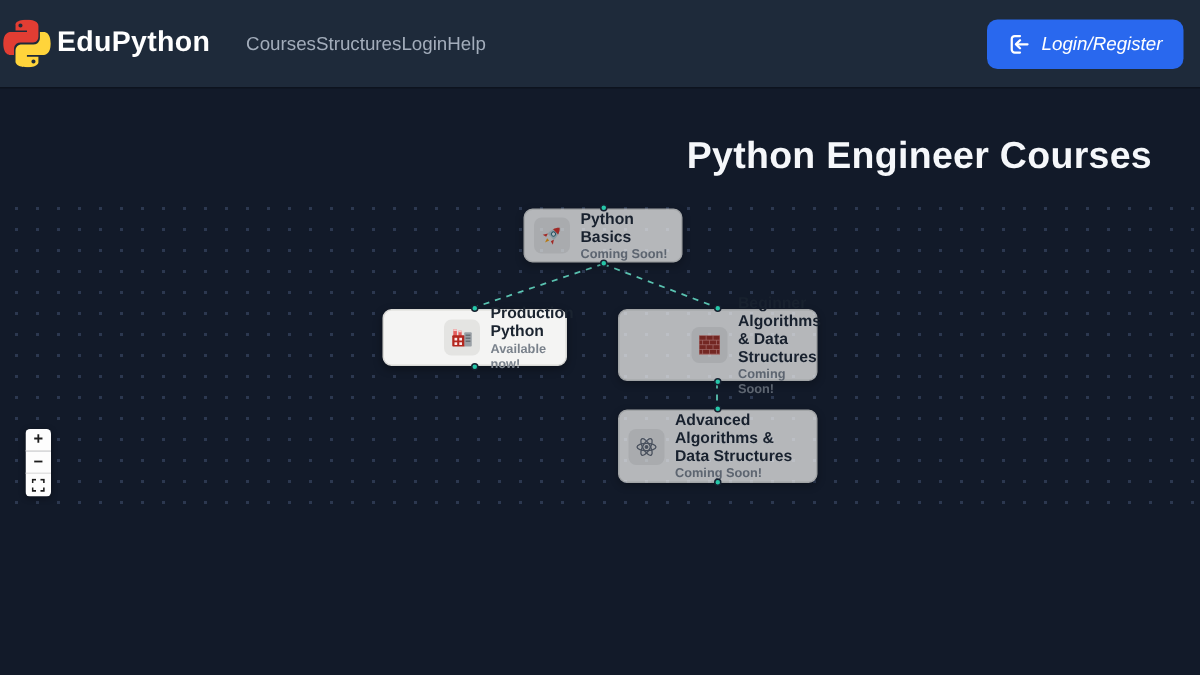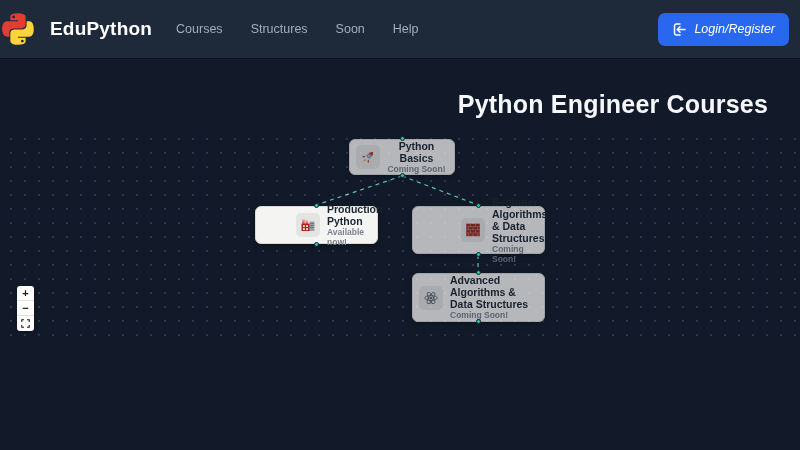--- a/index.html
+++ b/index.html
@@ -8,24 +8,24 @@
     background:#121a29;
     font-family:"Liberation Sans", sans-serif;
     -webkit-font-smoothing:antialiased;
   }
   
   .header{
     position:absolute;top:0;left:0;width:800px;height:58px;
     background:#1e2a3a;display:flex;align-items:center;
     box-shadow:0 1px 0 rgba(0,0,0,.25);
   }
-  .brand{display:flex;align-items:center;gap:16px;margin-left:2px;}
+  .brand{display:flex;align-items:center;gap:4px;margin-left:2px;}
   .brand-logo{width:32px;height:32px;}
   .brand-name{color:#ffffff;font-size:19px;font-weight:bold;letter-spacing:.2px;}
-  .nav{display:flex;align-items:center;gap:28px;margin-left:24px;}
+  .nav{display:flex;align-items:center;margin-left:24px;}
   .nav a{color:#a3adbb;font-size:12.5px;text-decoration:none;}
   .spacer{flex:1;}
   .login-btn{
     display:flex;align-items:center;gap:7px;
     background:#2968ee;color:#fff;border:none;border-radius:7px;
     font-family:"Liberation Sans", sans-serif;
     font-size:12.5px;padding:9px 14px;margin-right:11px;cursor:pointer;font-style:italic;
   }
   
   .page-title{
@@ -41,21 +41,21 @@
   .edges{position:absolute;left:0;top:0;width:800px;height:450px;pointer-events:none;}
   
   .node{
     position:absolute;box-sizing:border-box;
     background:#f4f4f3;border-radius:6px;border:1px solid #d9d9d6;
     box-shadow:0 2px 6px rgba(0,0,0,.35);
     display:flex;align-items:center;gap:7px;padding:5px 8px 5px 6px;
     cursor:pointer;
   }
   .node.dim{opacity:.72;}
-  .n-python-basics   {left:349px;top:139px;width:106px;height:36px;text-align:center;}
+  .n-python-basics   {left:349px;top:139px;width:106px;height:36px;}
   .n-production      {left:255px;top:206px;width:123px;height:38px;padding-left:40px;}
   .n-beginner        {left:412px;top:206px;width:133px;height:48px;padding-left:48px;}
   .n-advanced        {left:412px;top:273px;width:133px;height:49px;}
   .chip{
     flex:0 0 auto;width:24px;height:24px;border-radius:5px;background:#e4e4e2;
     display:flex;align-items:center;justify-content:center;
   }
   .node-text{display:flex;flex-direction:column;line-height:1.15;min-width:0;}
   .node-title{font-size:10.5px;font-weight:bold;color:#1b2430;}
   .node-sub{font-size:8.5px;color:#7a828c;margin-top:1px;font-weight:bold;}
@@ -84,21 +84,21 @@
   <div class="brand">
     <svg class="brand-logo" viewBox="0 0 256 255">
       <path fill="#e23d33" d="M126.9 1C62.8 1 66.8 28.8 66.8 28.8l.1 28.8h61.2v8.6H42.6S1.5 61.5 1.5 126.3s35.9 62.5 35.9 62.5h21.4v-30.1s-1.2-35.9 35.3-35.9h60.7s34.2.6 34.2-33.1V34.5S194.2 1 126.9 1zM93.2 20.4a11 11 0 1 1 0 22 11 11 0 0 1 0-22z"></path>
       <path fill="#ffd43b" d="M128.8 254.1c64.1 0 60.1-27.8 60.1-27.8l-.1-28.8h-61.2v-8.6h85.5s41.1 4.7 41.1-60.1-35.9-62.5-35.9-62.5h-21.4v30.1s1.2 35.9-35.3 35.9h-60.7s-34.2-.6-34.2 33.1v55.7s-5.2 33 62.1 33zm33.7-19.4a11 11 0 1 1 0-22 11 11 0 0 1 0 22z"></path>
     </svg>
     <span class="brand-name">EduPython</span>
   </div>
   <nav class="nav">
     <a href="#">Courses</a>
     <a href="#">Structures</a>
-    <a href="#">Soon</a>
+    <a href="#">Login</a>
     <a href="#">Help</a>
   </nav>
   <div class="spacer"></div>
   <button class="login-btn">
     <svg width="15" height="15" viewBox="0 0 15 15" fill="none" stroke="#ffffff" stroke-width="1.5" stroke-linecap="round" stroke-linejoin="round">
       <path d="M8 2H4.5A2 2 0 0 0 2.5 4v7a2 2 0 0 0 2 2H8"></path>
       <path d="M13 7.5H5.5"></path>
       <path d="M8 4.8 5.3 7.5 8 10.2"></path>
     </svg>
     <span>Login/Register</span>

